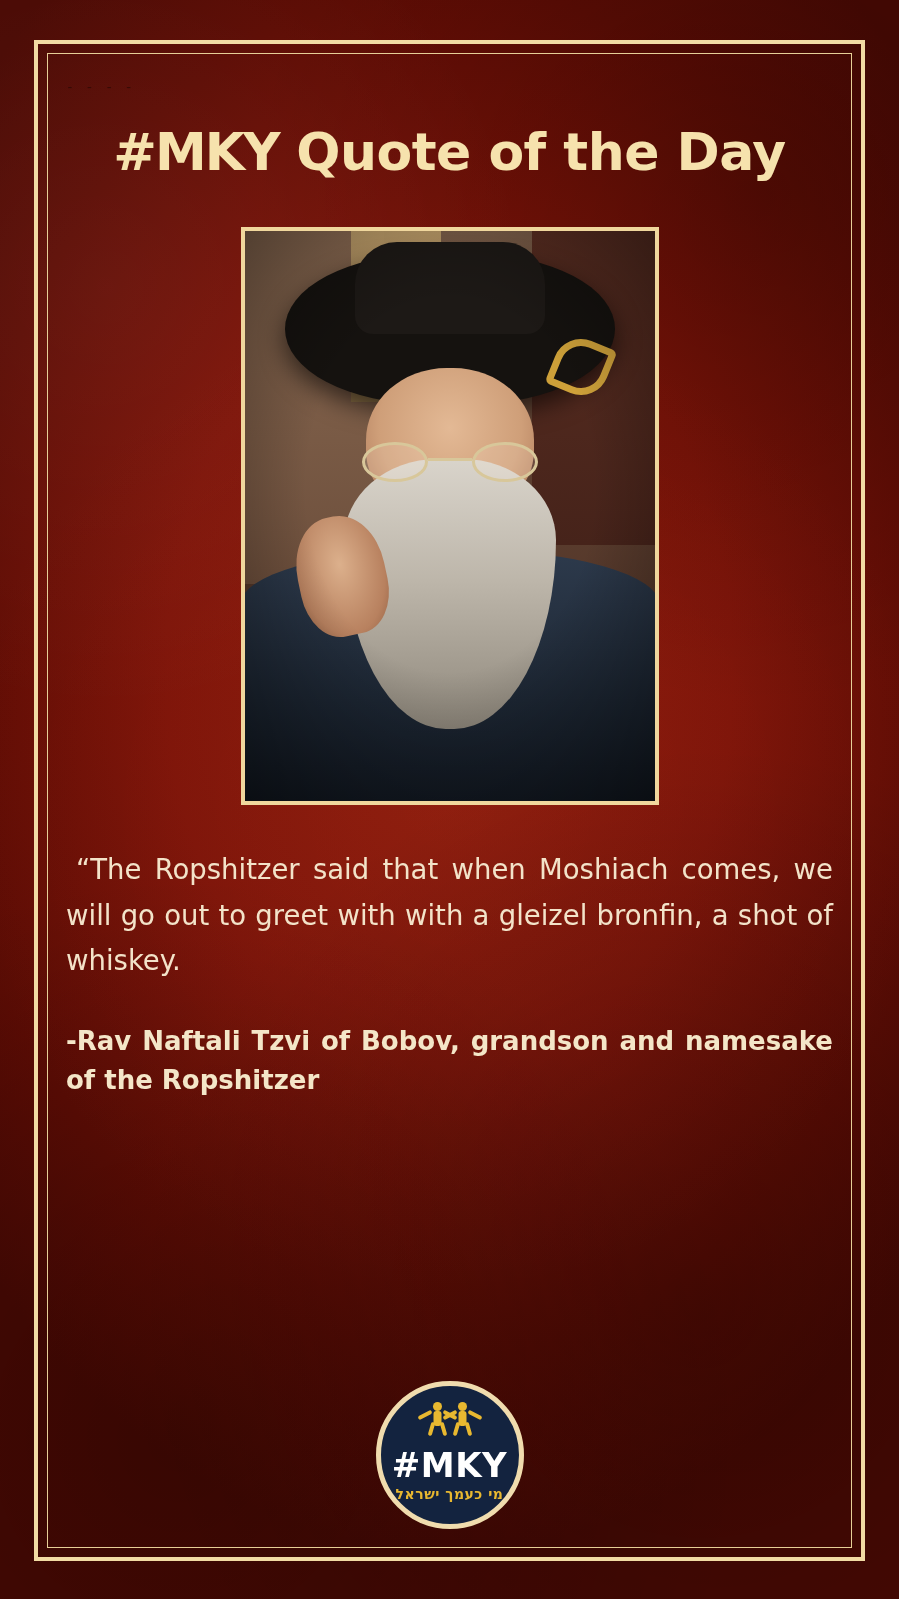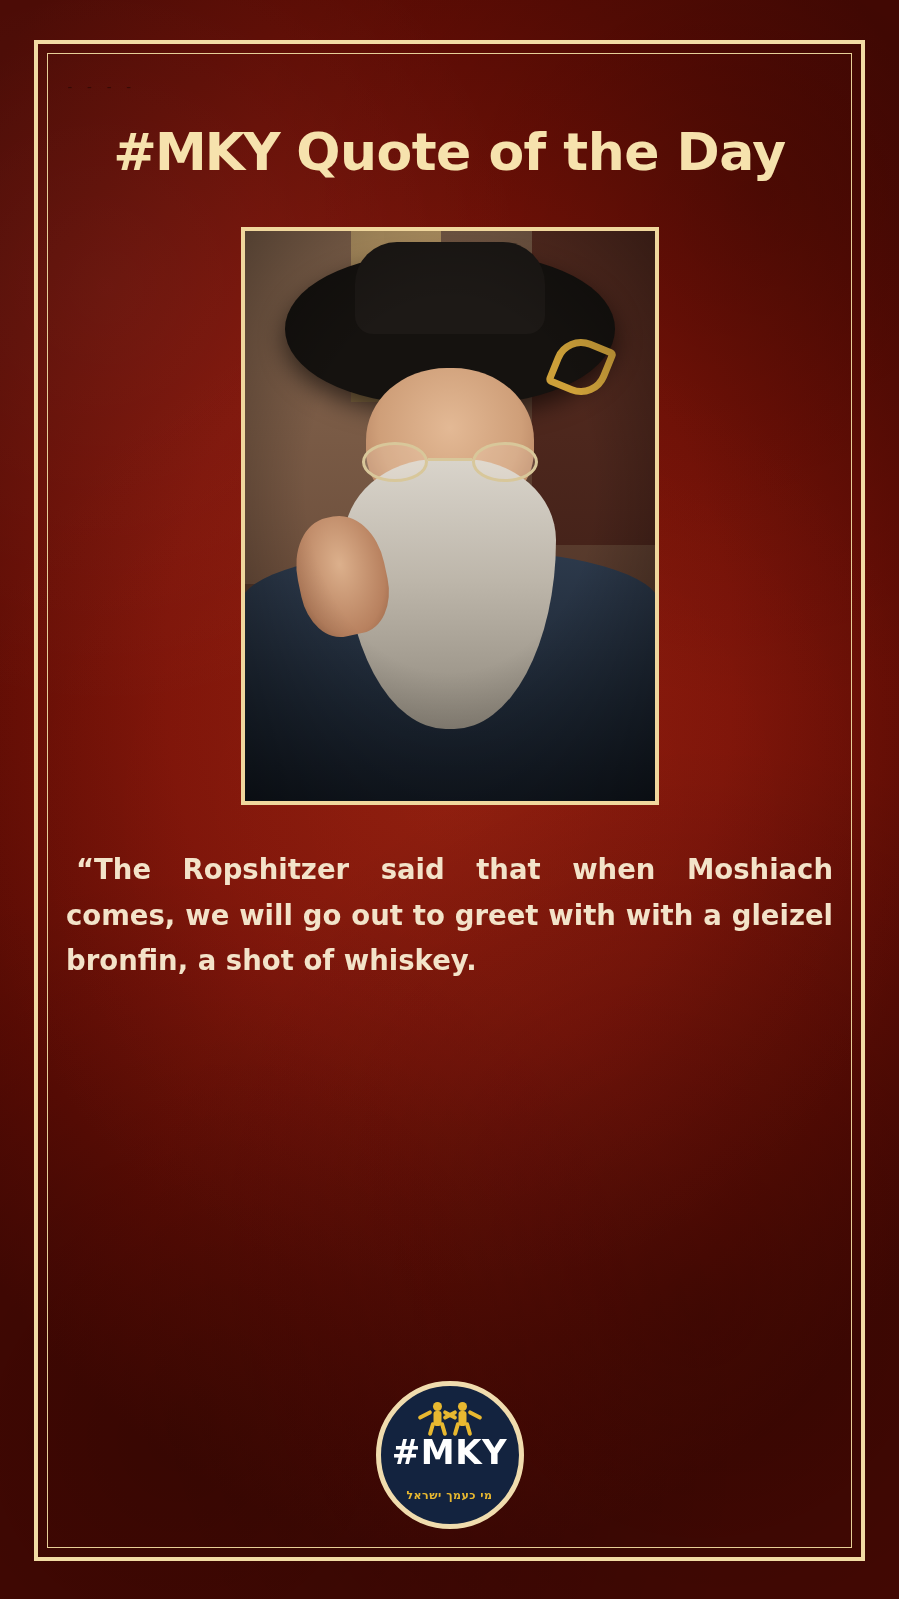--- a/index.html
+++ b/index.html
@@ -196,21 +196,21 @@
 
   .quote {
     margin-top: 42px;
     width: 100%;
     padding: 0 6px;
     color: #f3e3c9;
     font-size: 27.5px;
     line-height: 1.66;
     text-align: justify;
     font-family: "DejaVu Sans", sans-serif;
-    font-weight: 700;
+    font-weight: 400;
   }
   .quote p { text-align: justify; text-indent: 10px; }
   .quote p.second { margin-top: 34px; }
 
   .attribution {
     margin-top: 38px;
     width: 100%;
     padding: 0 6px;
     color: #f4e6c8;
     font-size: 26px;
@@ -274,23 +274,23 @@
   .logo-mky {
     color: #ffffff;
     font-size: 34px;
     font-weight: bold;
     letter-spacing: 0.5px;
     line-height: 1;
     font-family: "DejaVu Sans", sans-serif;
   }
   .logo-heb {
     color: #e8b830;
-    font-size: 11px;
+    font-size: 14px;
     font-weight: bold;
-    margin-top: 20px;
+    margin-top: 4px;
     letter-spacing: 0.5px;
     font-family: "DejaVu Sans", sans-serif;
     direction: rtl;
   }
 </style>
 </head>
 <body>
 
 <div class="poster">
   <div class="texture"></div>
@@ -324,20 +324,21 @@
         <div class="ph-hand"></div>
         <div class="ph-ornament"></div>
         <div class="ph-vignette"></div>
       </div>
     </div>
 
     <div class="quote">
       <p>“The Ropshitzer said that when  Moshiach comes, we will go out to greet with with a gleizel bronfin, a shot of whiskey.</p>
     </div>
 
+    <div class="attribution">-Rav Naftali Tzvi of Bobov, grandson and namesake of the Ropshitzer</div>
 
     <div class="logo-wrap">
       <div class="logo-badge">
         <div class="logo-dancers">
           <div class="dancer">
             <div class="head"></div>
               <div class="torso"></div>
             <div class="arm l"></div>
               <div class="arm r"></div>
             <div class="leg-a"></div>

